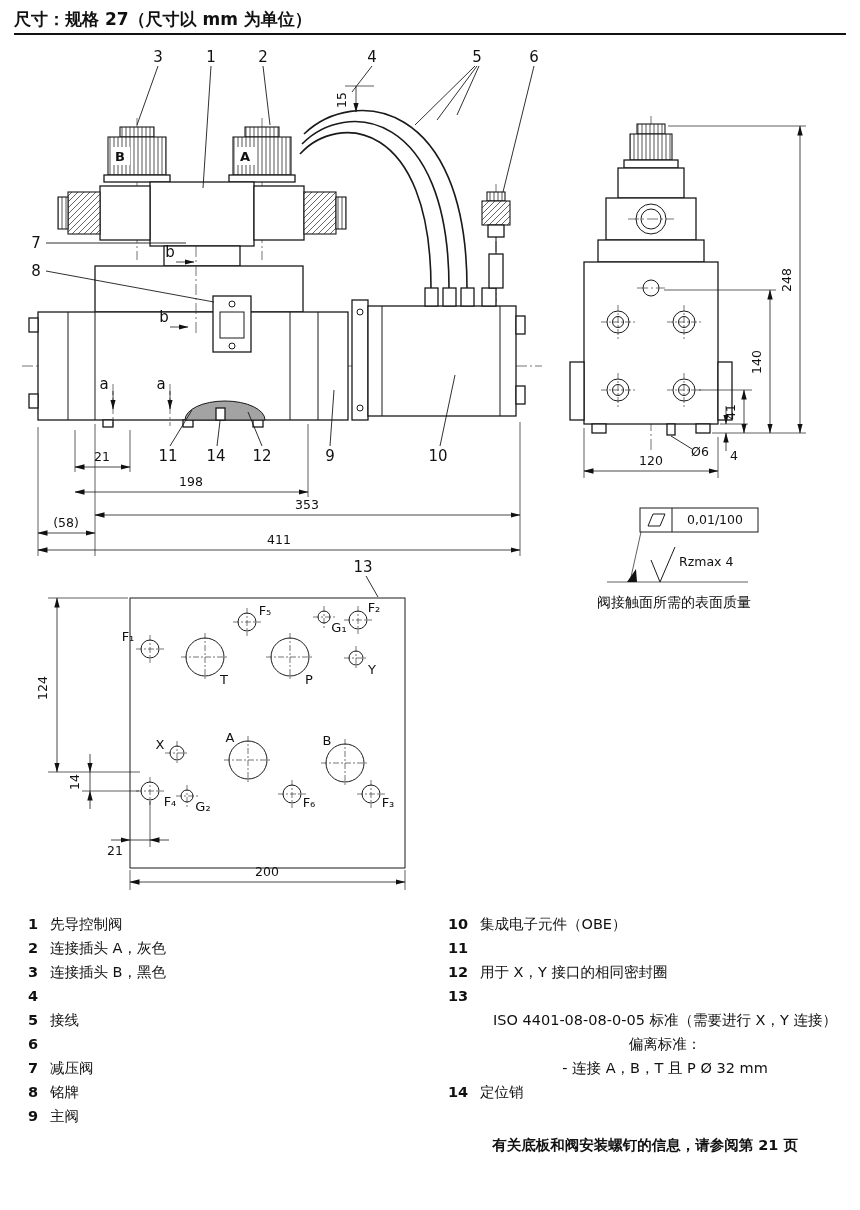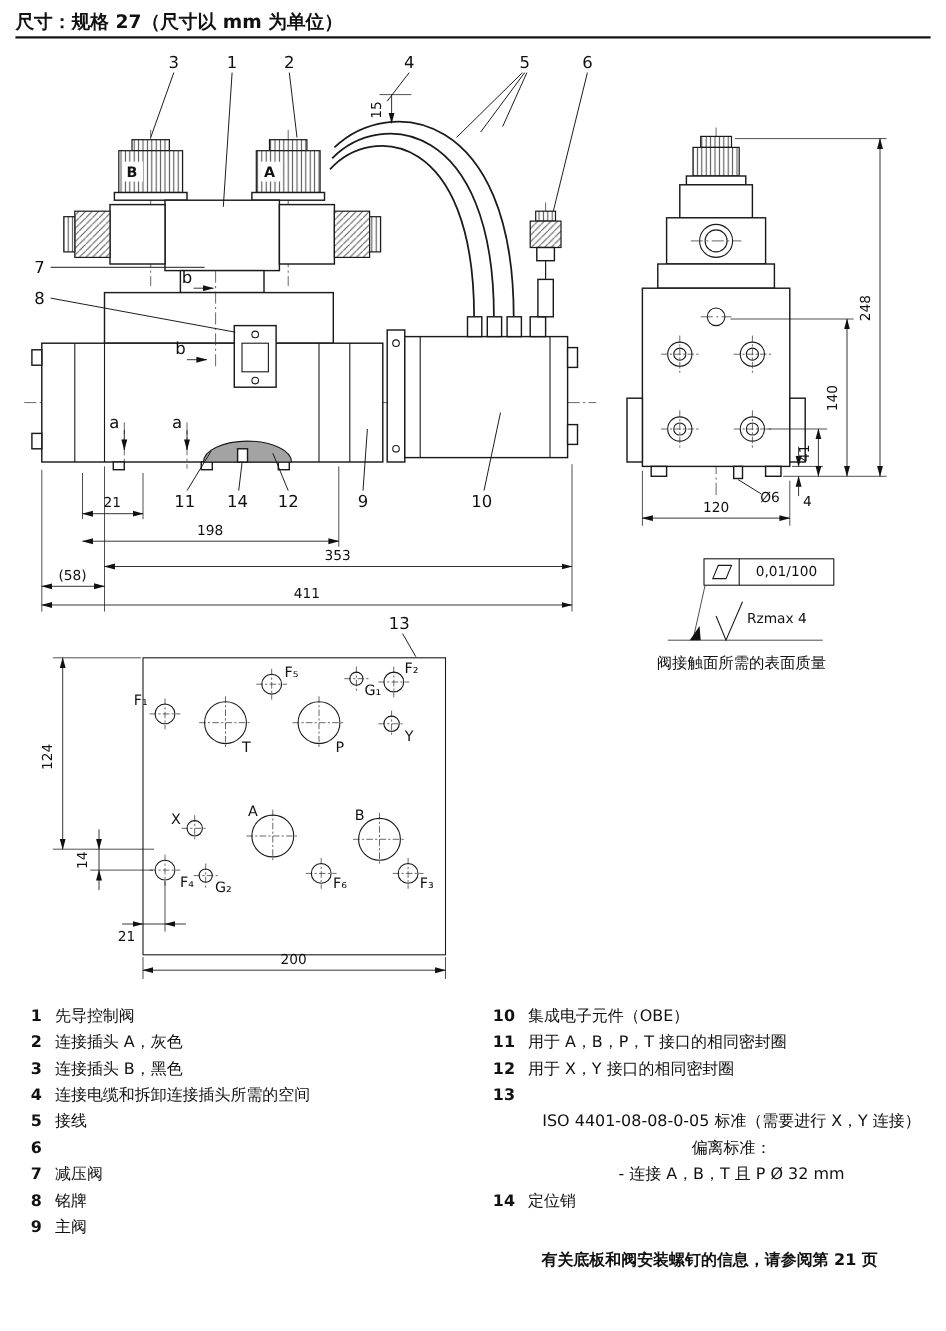--- a/index.html
+++ b/index.html
@@ -424,21 +424,20 @@
   <div class="legend-row">
     <span class="num">2</span>
     <span class="txt">连接插头 A，灰色</span>
   </div>
   <div class="legend-row">
     <span class="num">3</span>
     <span class="txt">连接插头 B，黑色</span>
   </div>
   <div class="legend-row">
     <span class="num">4</span>
-    <span class="txt">连接电缆和拆卸连接插头所需的空间</span>
   </div>
   <div class="legend-row">
     <span class="num">5</span>
     <span class="txt">接线</span>
   </div>
   <div class="legend-row">
     <span class="num">6</span>
   </div>
   <div class="legend-row">
     <span class="num">7</span>
@@ -454,21 +453,20 @@
   </div>
 </div>
 
 <div class="legend right">
   <div class="legend-row">
     <span class="num">10</span>
     <span class="txt">集成电子元件（OBE）</span>
   </div>
   <div class="legend-row">
     <span class="num">11</span>
-    <span class="txt">用于 A，B，P，T 接口的相同密封圈</span>
   </div>
   <div class="legend-row">
     <span class="num">12</span>
     <span class="txt">用于 X，Y 接口的相同密封圈</span>
   </div>
   <div class="legend-row">
     <span class="num">13</span>
   </div>
   <div class="legend-row cont">
     <span class="txt">ISO 4401-08-08-0-05 标准（需要进行 X，Y 连接）</span>

